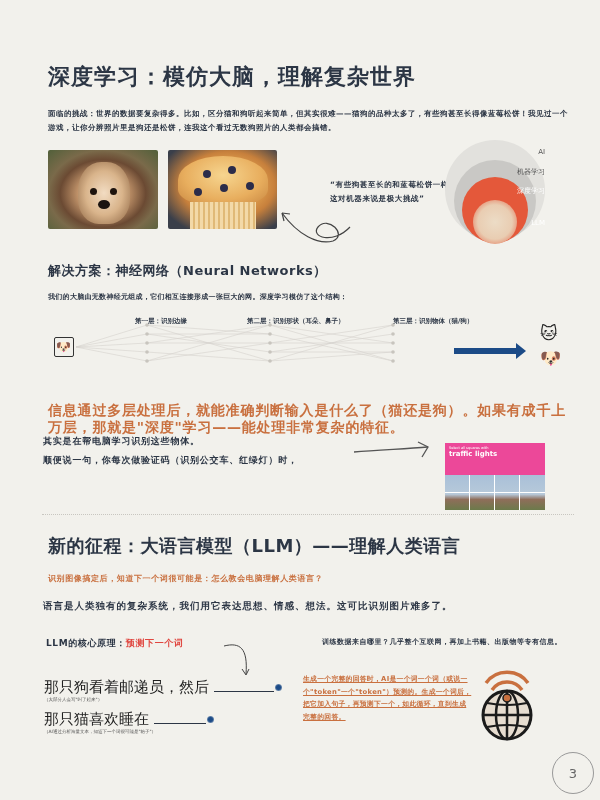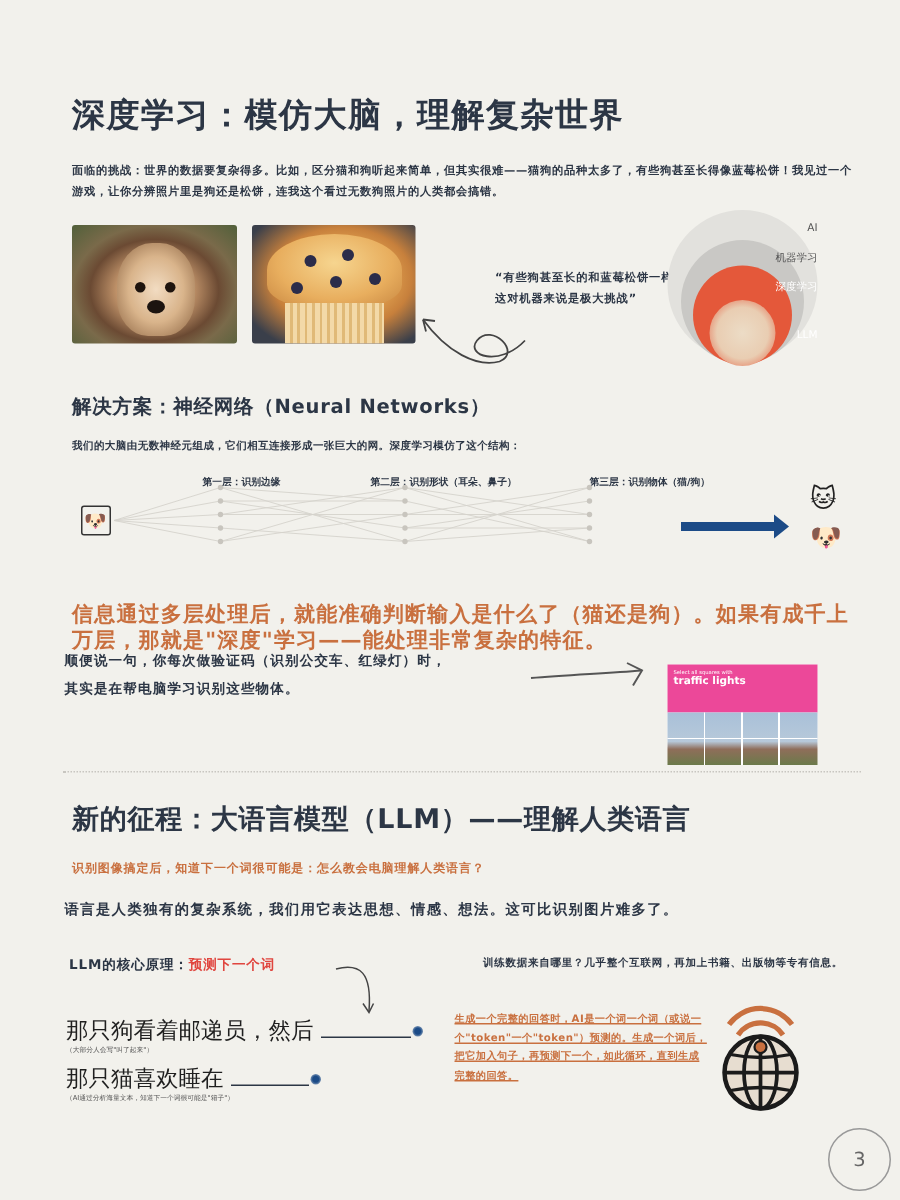--- a/index.html
+++ b/index.html
@@ -200,22 +200,22 @@
     </g>
   </svg>
   <div class="big-arrow"></div>
   <div class="out-icon" style="left:490px;top:8px">🐱</div>
   <div class="out-icon" style="left:490px;top:33px">🐶</div>
 </div>
 
 <div class="abs orange-para">信息通过多层处理后，就能准确判断输入是什么了（猫还是狗）。如果有成千上万层，那就是"深度"学习——能处理非常复杂的特征。</div>
 
 <div class="abs captcha-para">
+  <div>其实是在帮电脑学习识别这些物体。</div>
   <div>顺便说一句，你每次做验证码（识别公交车、红绿灯）时，</div>
-  <div>其实是在帮电脑学习识别这些物体。</div>
 </div>
 
 <svg class="abs long-arrow" viewBox="0 0 80 20">
   <path d="M2 12 C 25 10, 50 9, 76 7" fill="none" stroke="#555" stroke-width="1.3"></path>
   <path d="M66 2 L 76 7 L 70 17" fill="none" stroke="#555" stroke-width="1.3"></path>
 </svg>
 
 <div class="abs captcha">
   <div class="captcha-head">
     <span class="captcha-small">Select all squares with</span>

